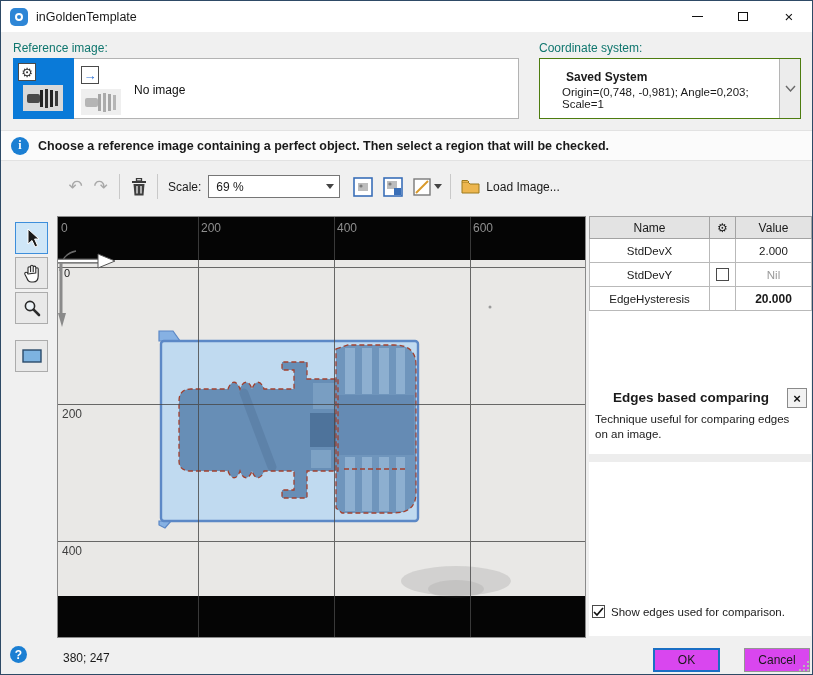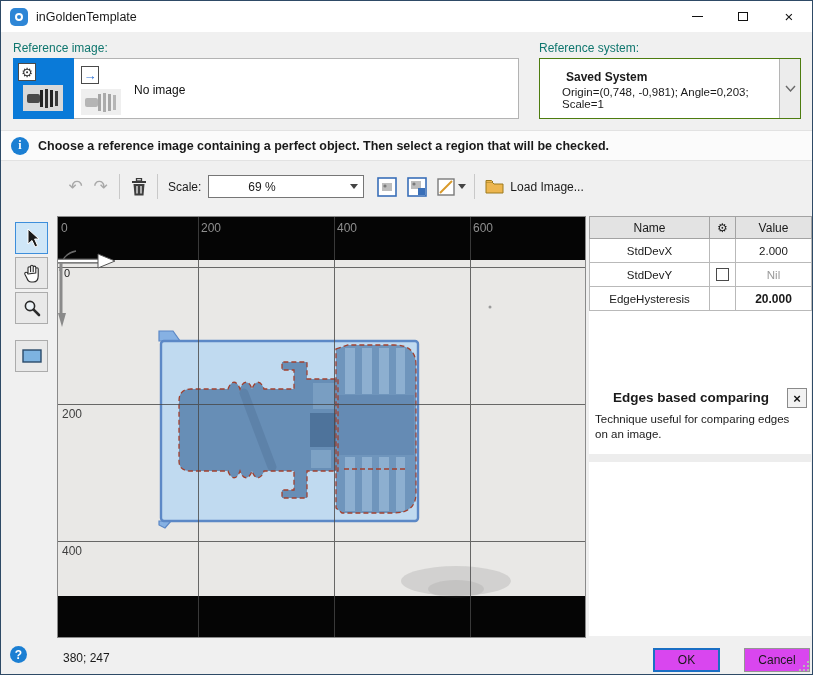--- a/index.html
+++ b/index.html
@@ -37,21 +37,21 @@
   
   .info-row{position:absolute;left:0;top:129px;width:100%;height:31px;background:#fbfbfb;border-top:1px solid #e2e2e2;border-bottom:1px solid #e2e2e2;display:flex;align-items:center;}
   .info-icon{width:18px;height:18px;border-radius:50%;background:#1b7fd3;color:#fff;font-weight:bold;font-size:12px;font-family:"Liberation Serif",serif;display:flex;align-items:center;justify-content:center;margin-left:10px;flex:none;}
   .info-text{margin-left:9px;font-size:12.5px;font-weight:bold;}
   
   .toolbar{position:absolute;left:0;top:164px;width:100%;height:43px;display:flex;align-items:center;padding-left:62px;}
   .tb-btn{width:25px;height:25px;display:flex;align-items:center;justify-content:center;border:1px solid transparent;flex:none;}
   .tb-sep{width:1px;height:25px;background:#c9c9c9;margin:0 6px;flex:none;}
   .undo-glyph{font-size:17px;color:#a8a8a8;line-height:1;}
   .scale-label{font-size:12px;margin:0 7px 0 4px;}
-  .combo{width:156px;height:23px;background:#fff;border:1px solid #767676;position:relative;display:flex;align-items:center;flex:none;padding-left:32px;}
+  .combo{width:132px;height:23px;background:#fff;border:1px solid #767676;position:relative;display:flex;align-items:center;flex:none;}
   .combo-value{font-size:12px;padding-left:7px;}
   .combo-arrow{position:absolute;right:0;top:0;width:18px;height:100%;display:flex;align-items:center;justify-content:center;}
   .caret{width:0;height:0;border-left:4px solid transparent;border-right:4px solid transparent;border-top:5px solid #444;}
   .icon-btns{display:flex;align-items:center;gap:5px;margin-left:10px;}
   .load-btn{display:flex;align-items:center;gap:6px;margin-left:4px;}
   .load-label{font-size:12px;}
   
   .tool-btn{position:absolute;left:14px;width:33px;height:32px;background:#e9e9e9;border:1px solid #acacac;display:flex;align-items:center;justify-content:center;}
   .tool-btn.selected{background:#cfe6f7;border:1px solid #3d8edb;}
   
@@ -128,21 +128,21 @@
         <rect x="4" y="9" width="13" height="9" rx="2" fill="#7a7a7a"></rect>
         <rect x="17" y="5" width="3" height="17" fill="#5e5e5e"></rect>
         <rect x="22" y="4" width="3" height="19" fill="#6a6a6a"></rect>
         <rect x="27" y="5" width="3" height="17" fill="#5e5e5e"></rect>
         <rect x="32" y="6" width="3" height="15" fill="#7c7c7c"></rect>
       </svg>
     </div>
     <span class="no-image">No image</span>
   </div>
 
-  <div class="section-label" style="left:538px;top:40px;">Reference system:</div>
+  <div class="section-label" style="left:538px;top:40px;">Coordinate system:</div>
   <div class="coord-box">
     <div class="coord-main">
       <div class="coord-name">Saved System</div>
       <div class="coord-details">Origin=(0,748, -0,981); Angle=0,203; Scale=1</div>
     </div>
     <div class="coord-chevron">
       <svg width="11" height="7" viewBox="0 0 11 7">
           <polyline points="1,1 5.5,6 10,1" fill="none" stroke="#6a6a6a" stroke-width="1.4"></polyline>
         </svg>
     </div>
@@ -345,20 +345,28 @@
       <div class="technique-head">
         <span class="technique-title">Edges based comparing</span>
         <span class="technique-close">
             <span>×</span>
           </span>
       </div>
       <div class="technique-desc">Technique useful for comparing edges on an image.</div>
     </div>
     <div class="technique-divider"></div>
 
+    <div class="show-edges">
+      <span class="checkbox">
+        <svg width="11" height="10" viewBox="0 0 11 10">
+            <polyline points="1,5 4,8 10,1" fill="none" stroke="#111" stroke-width="1.7"></polyline>
+          </svg>
+      </span>
+      <span class="show-edges-label">Show edges used for comparison.</span>
+    </div>
   </div>
 
   <div class="help-icon">
       <span>?</span>
     </div>
   <div class="status-pos">380; 247</div>
   <div class="btn btn-ok">
       <span>OK</span>
     </div>
   <div class="btn btn-cancel">

